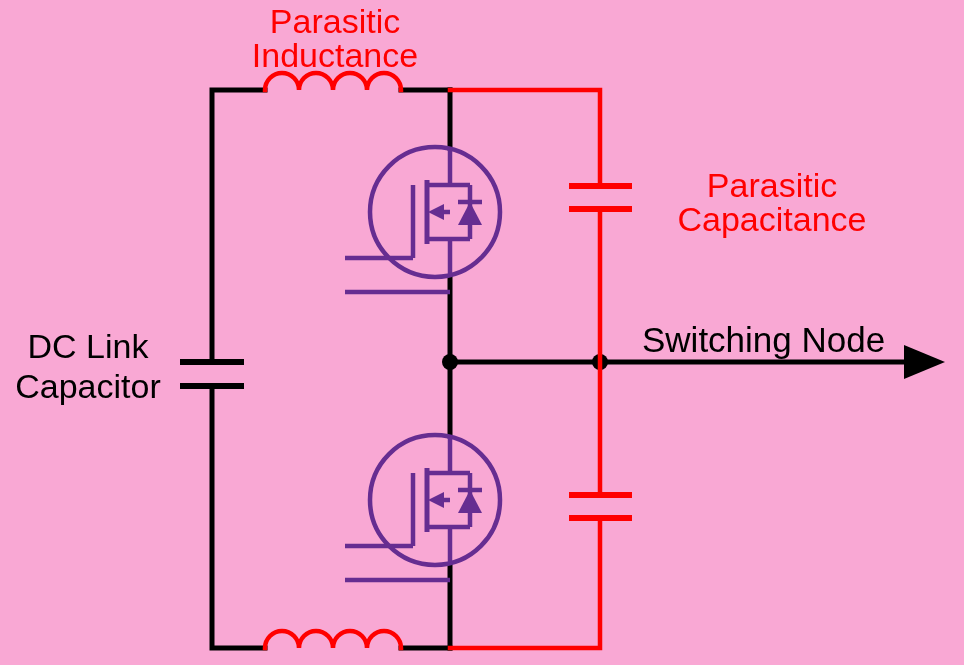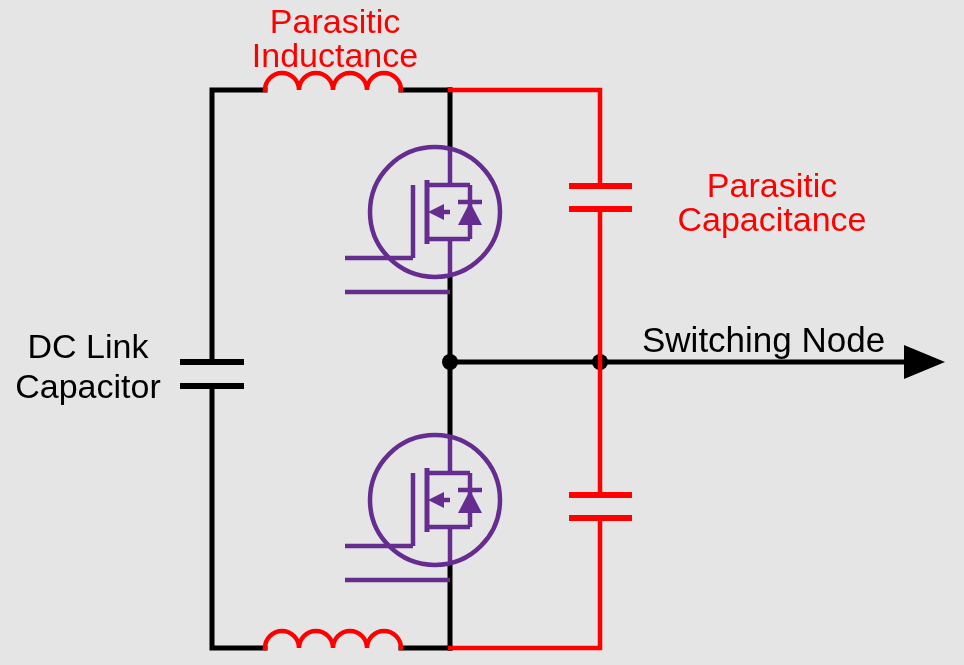--- a/index.html
+++ b/index.html
@@ -1,20 +1,20 @@
 <!DOCTYPE html>
 <html style="--color-wire: #000000; --color-parasitic: #FF0000; --color-mosfet: #662D91;"><head>
 <meta charset="utf-8">
 <style>
   html, body { margin: 0; padding: 0; background: #ffffff; }
   .canvas {
     position: relative;
     width: 964px;
     height: 665px;
-    background: #e5e5e5;
+    background: #f9a8d4;
     overflow: hidden;
     font-family: "Liberation Sans", sans-serif;
   }
   svg { display: block; }
   .k-stroke { stroke: var(--color-wire, #000000); fill: none; stroke-linecap: square; stroke-linejoin: miter; }
   .r-stroke { stroke: var(--color-parasitic, #ff0000); fill: none; stroke-linecap: square; stroke-linejoin: miter; }
   .p-stroke { stroke: var(--color-mosfet, #662D91); fill: none; stroke-linecap: butt; stroke-linejoin: miter; }
   .k-fill { fill: var(--color-wire, #000000); stroke: none; }
   .p-fill { fill: var(--color-mosfet, #662D91); stroke: none; }
   text { font-family: "Liberation Sans", sans-serif; font-size: 34px; }

